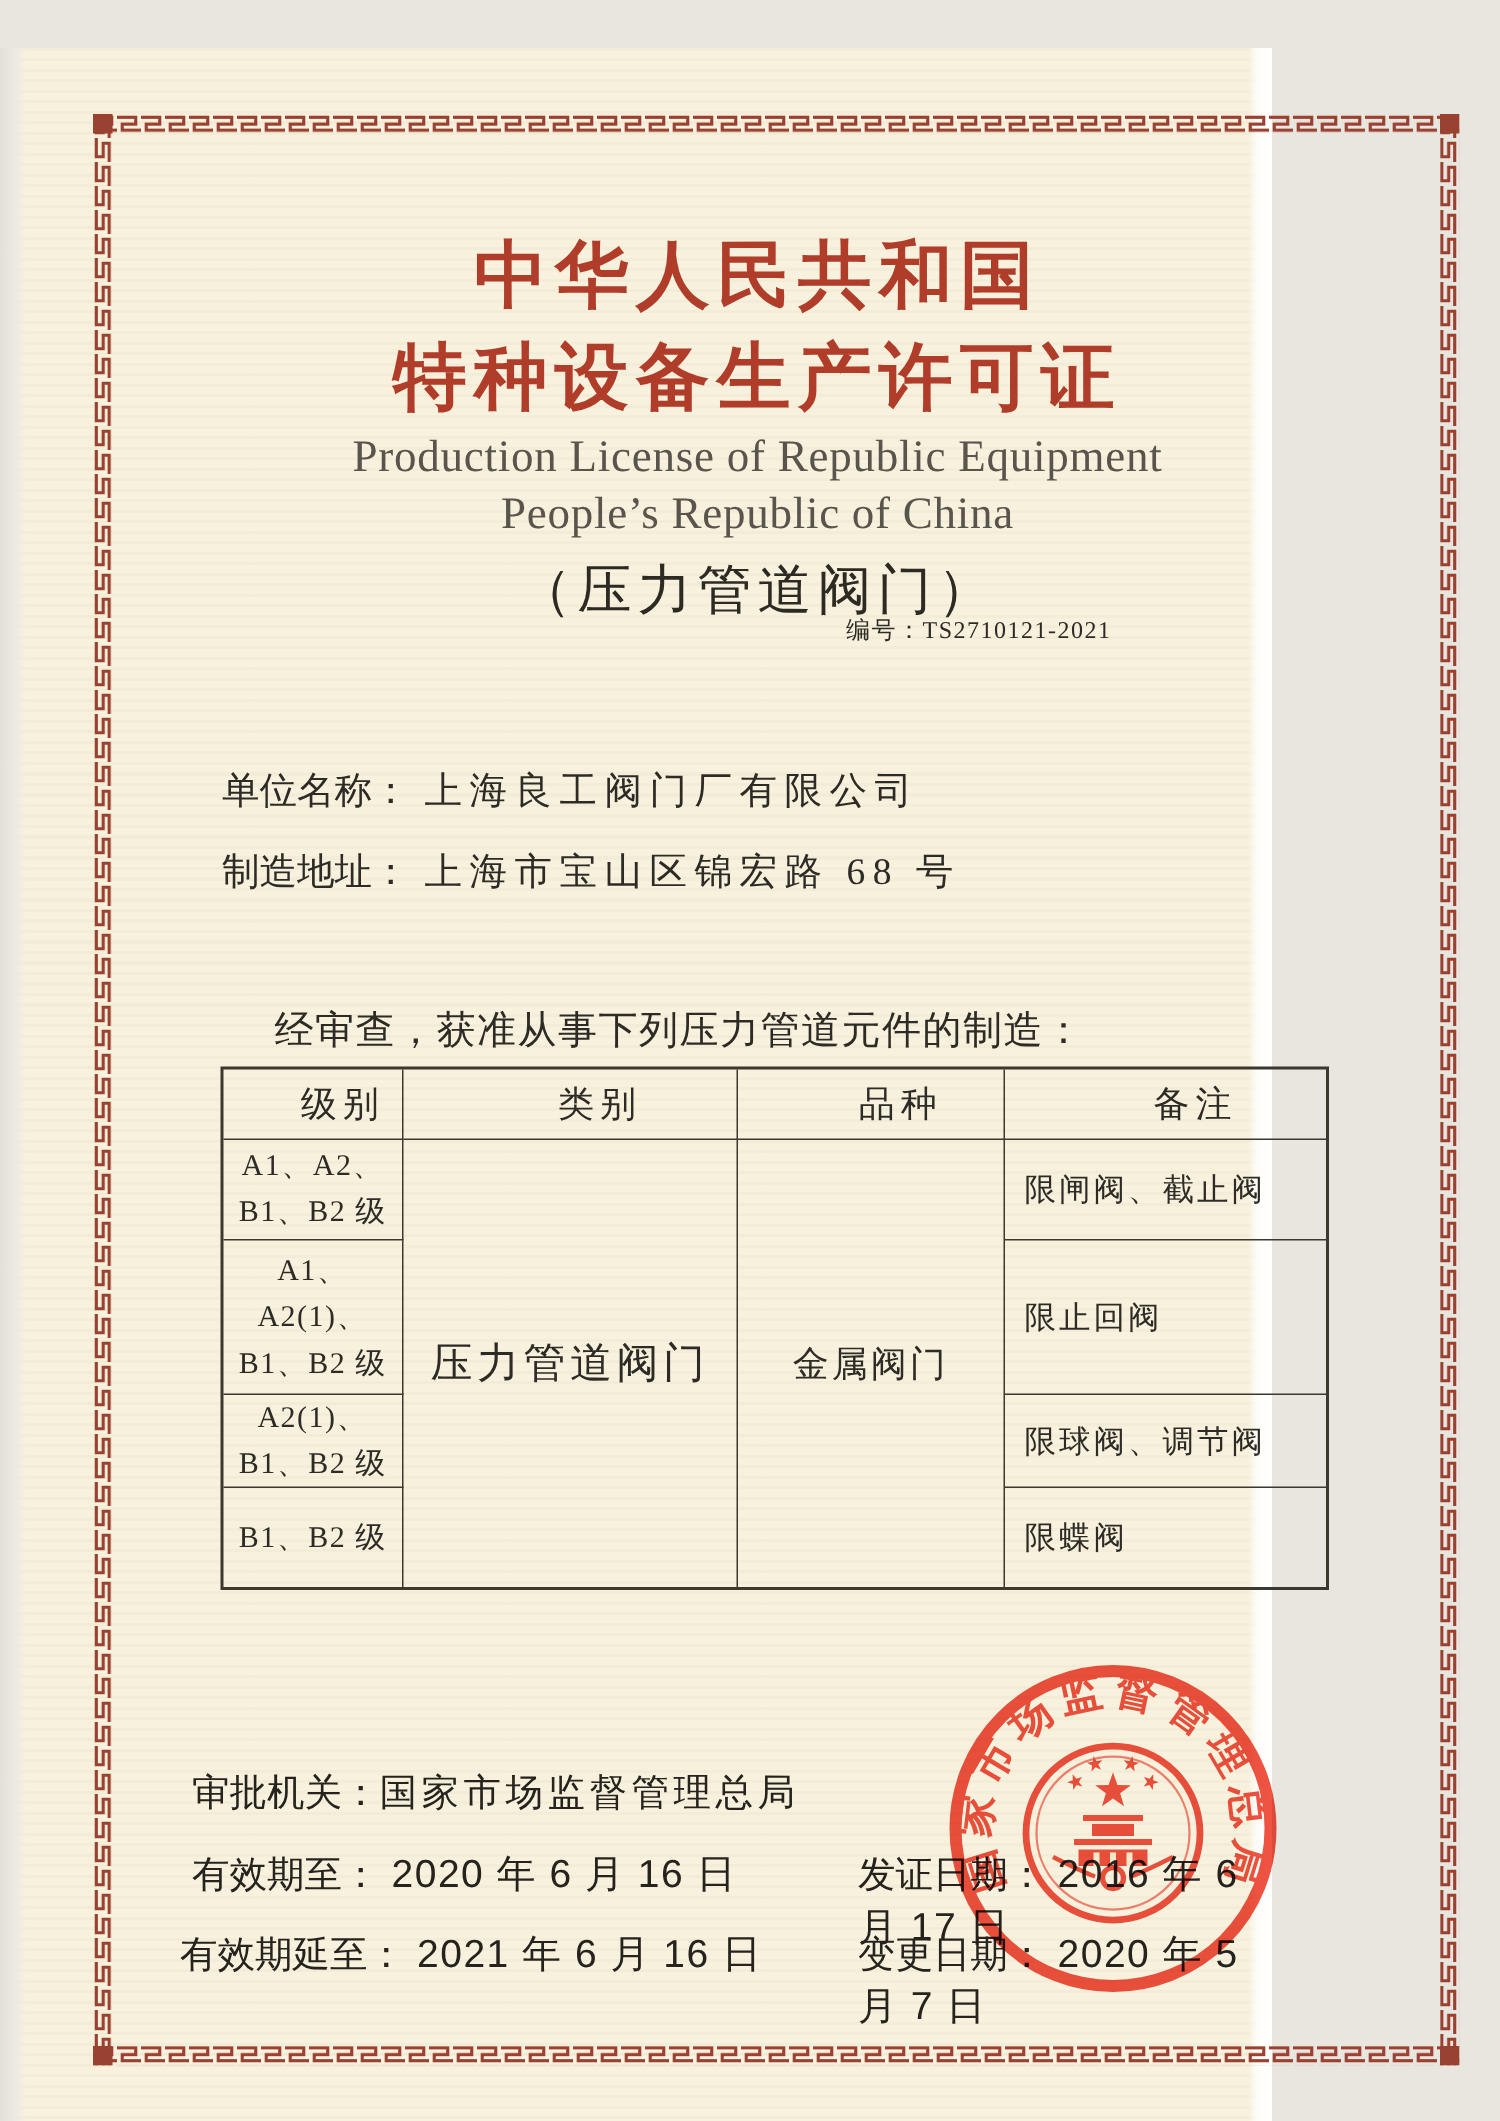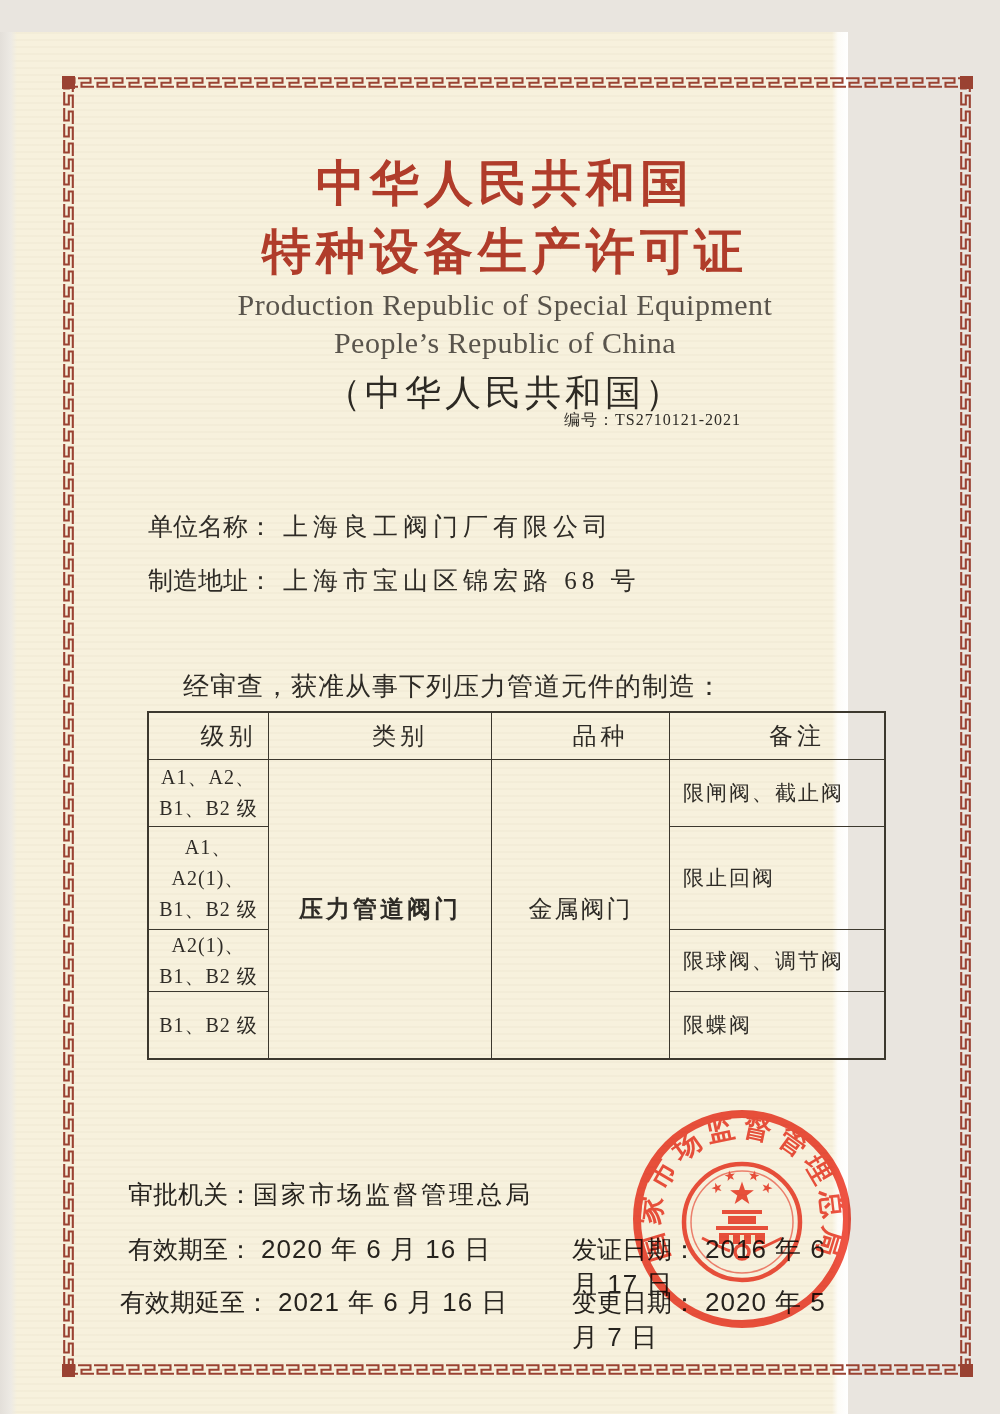--- a/index.html
+++ b/index.html
@@ -36,21 +36,21 @@
   }
   .c{
     border-right:1.5px solid #3c382e;border-bottom:1.5px solid #3c382e;
     display:flex;align-items:center;justify-content:center;
     color:#2e2b26;box-sizing:border-box;
   }
   .c.last-col{border-right:none;}
   .c.last-row{border-bottom:none;}
   .hd{font-size:24px;letter-spacing:4px;padding-left:40px;}
   .lvl{flex-direction:column;font-size:20px;line-height:31px;letter-spacing:1px;}
-  .cat{grid-column:2;grid-row:2/6;border-bottom:none;font-size:24px;letter-spacing:3px;font-weight:bold;}
+  .cat{grid-column:2;grid-row:2/6;border-bottom:none;font-size:28px;letter-spacing:3px;}
   .var{grid-column:3;grid-row:2/6;border-bottom:none;font-size:24px;letter-spacing:2px;}
   .rem{justify-content:flex-start;padding-left:13px;font-size:21px;letter-spacing:2px;}
   .f-line{position:absolute;font-size:25px;color:#26231e;}
   .f-line .date{font-family:"Liberation Sans","DejaVu Sans",sans-serif;font-size:26px;letter-spacing:1px;margin-left:8px;}
   .seal{position:absolute;left:626px;top:1070px;mix-blend-mode:multiply;opacity:0.92;}
   .seal text{font-family:"Liberation Serif","DejaVu Serif",serif;}
 </style>
 </head>
 <body>
 
@@ -71,23 +71,23 @@
     <rect x="898" y="0" width="13" height="1301" fill="url(#meanderV)"></rect>
     <rect x="0" y="0" width="13" height="13" fill="#9a4232"></rect>
     <rect x="898" y="0" width="13" height="13" fill="#9a4232"></rect>
     <rect x="0" y="1288" width="13" height="13" fill="#9a4232"></rect>
     <rect x="898" y="1288" width="13" height="13" fill="#9a4232"></rect>
   </svg>
 
   <div class="titles">
     <div class="t-cn">中华人民共和国</div>
     <div class="t-cn">特种设备生产许可证</div>
-    <div class="t-en">Production Republic of Special Equipment</div>
+    <div class="t-en">Production License of Republic Equipment</div>
     <div class="t-en">People’s Republic of China</div>
-    <div class="t-sub">（中华人民共和国）</div>
+    <div class="t-sub">（压力管道阀门）</div>
   </div>
 
   <div class="lic-no">
     <span>编号：</span><span>TS2710121-2021</span>
   </div>
 
   <div class="info-line" style="top:478px">
     <span>单位名称：</span><span class="val">上海良工阀门厂有限公司</span>
   </div>
   <div class="info-line" style="top:532px">

